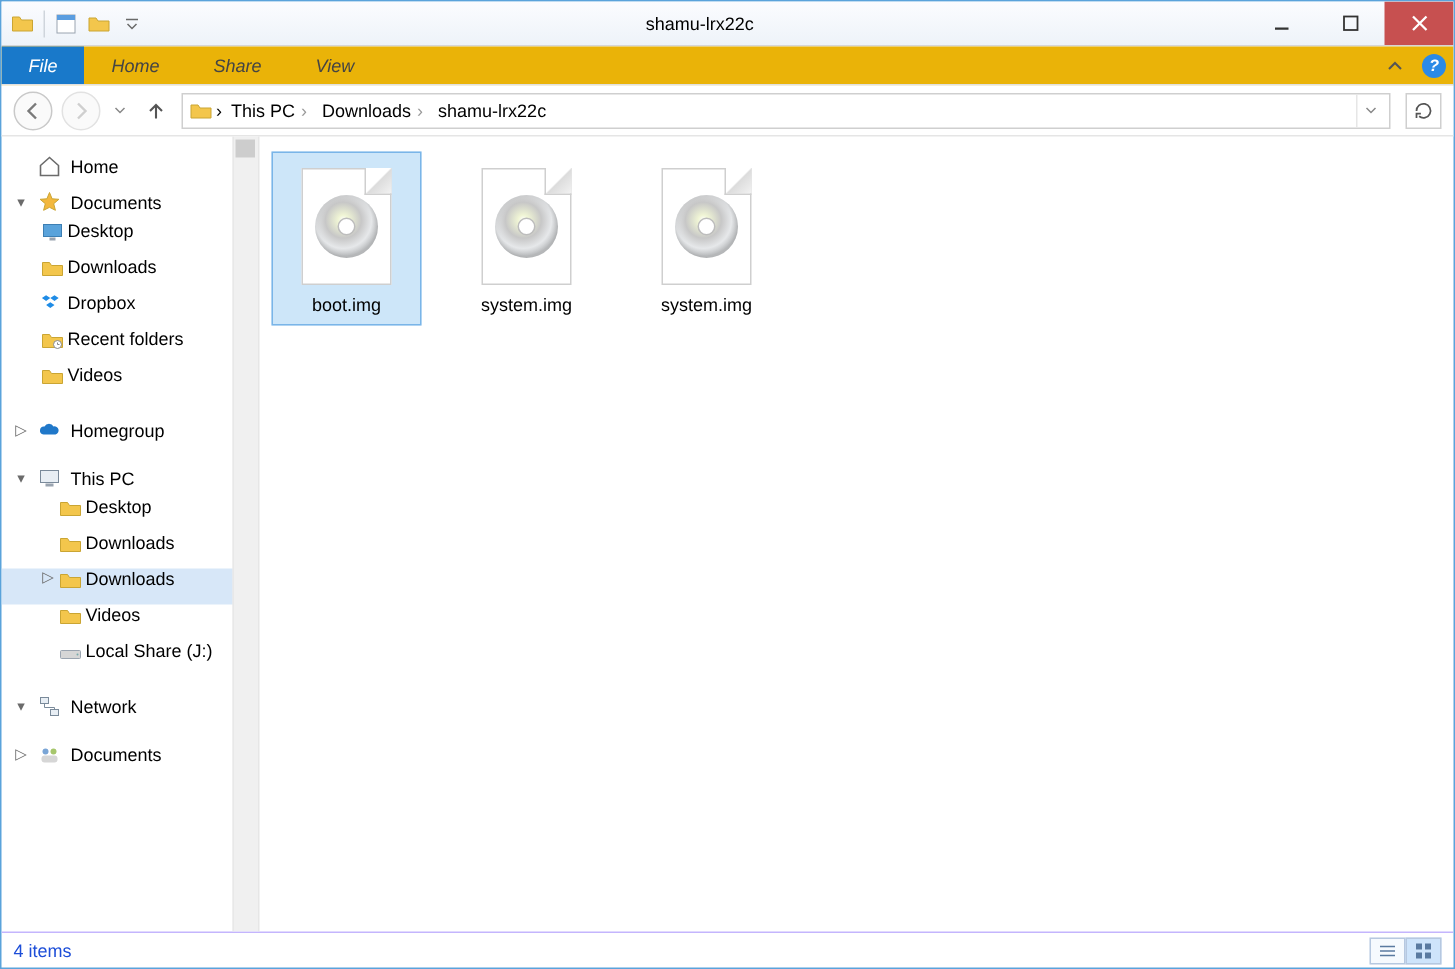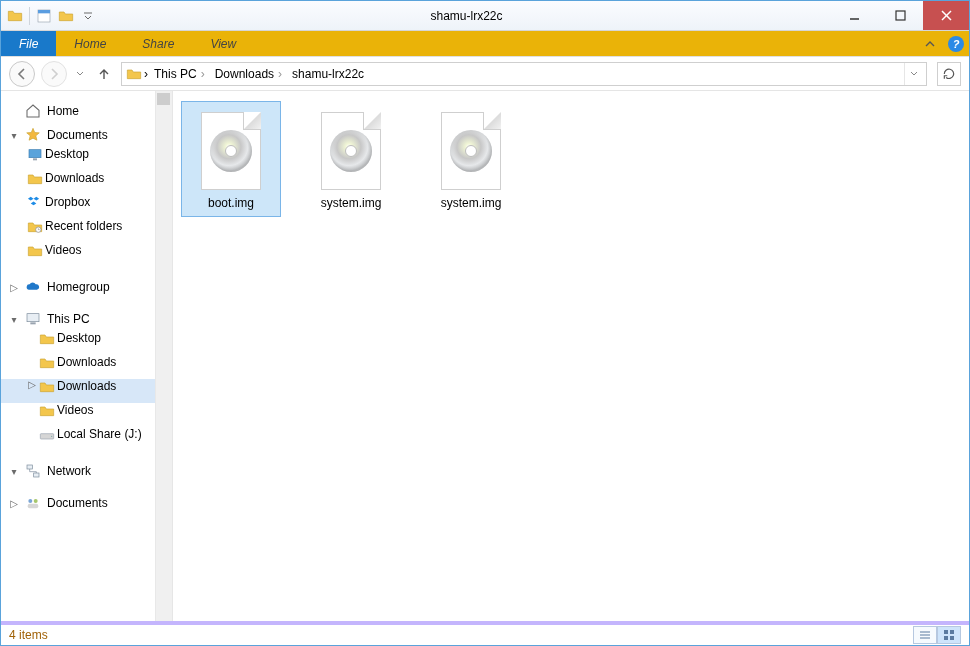--- a/index.html
+++ b/index.html
@@ -51,21 +51,21 @@
   .content { flex:1; padding:10px 8px; display:flex; flex-wrap:wrap; align-content:flex-start; gap:16px 20px; overflow:auto;}
   .file-item { width:100px; display:flex; flex-direction:column; align-items:center; padding:6px 2px; border:1px solid transparent; }
   .file-item.sel { border:1px solid #7ab5e8; background:#cde6f9;}
   .file-icon { width:72px; height:82px; position:relative; }
   .page { position:absolute; inset:4px 6px 0 6px; background:#fff; border:1px solid #cfcfcf;}
   .fold { position:absolute; top:4px; right:6px; width:18px; height:18px; background:linear-gradient(135deg,#ffffff 0%,#ffffff 48%, #dcdcdc 52%, #f2f2f2 100%); border-left:1px solid #cfcfcf; border-bottom:1px solid #cfcfcf;}
   .disc { position:absolute; left:50%; top:52%; transform:translate(-50%,-50%); width:42px;height:42px;border-radius:50%; background:radial-gradient(circle at 45% 40%, #fff 0%, #f0f5d5 10%, #c7c7c7 35%, #e6e8ea 55%, #bdbfc1 70%, #e0e0e0 100%); box-shadow: inset 0 0 4px rgba(0,0,0,.15);}  
   .disc::after { content:""; position:absolute; left:50%; top:50%; width:10px;height:10px; transform:translate(-50%,-50%); border-radius:50%; background:#fff; border:1px solid #bdbdbd;}
   .file-label { margin-top:6px; text-align:center; font-size:12px; color:#000000; word-break:break-word;}
   
-  .status { height:24px; border-top:4px solid #c4b5fd; display:flex; align-items:center; padding:0 8px; color:#a16207; font-size:12px;}
+  .status { height:24px; border-top:1px solid #c4b5fd; display:flex; align-items:center; padding:0 8px; color:#1d4ed8; font-size:12px;}
   .status .grow { flex:1;}
   .view-toggle { display:flex; gap:0;}
   .view-toggle .vt { width:24px;height:18px;border:1px solid #b6c8e0; display:flex;align-items:center;justify-content:center; background:#f6fafe;}
   .view-toggle .vt.active { background:#cee4fb;}
   
   .folder-svg { fill:#f3c64c; stroke:#caa533; }
 </style>
 </head>
 <body>
 

